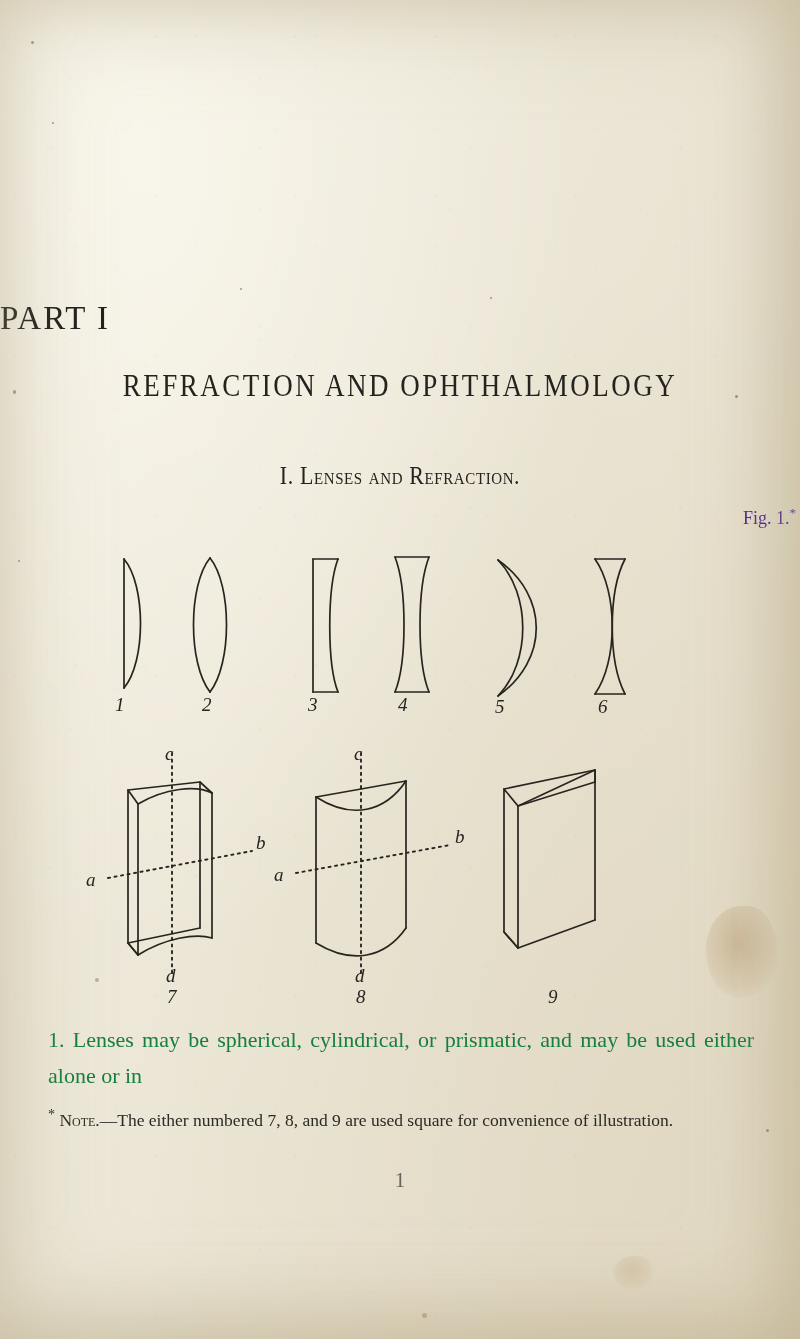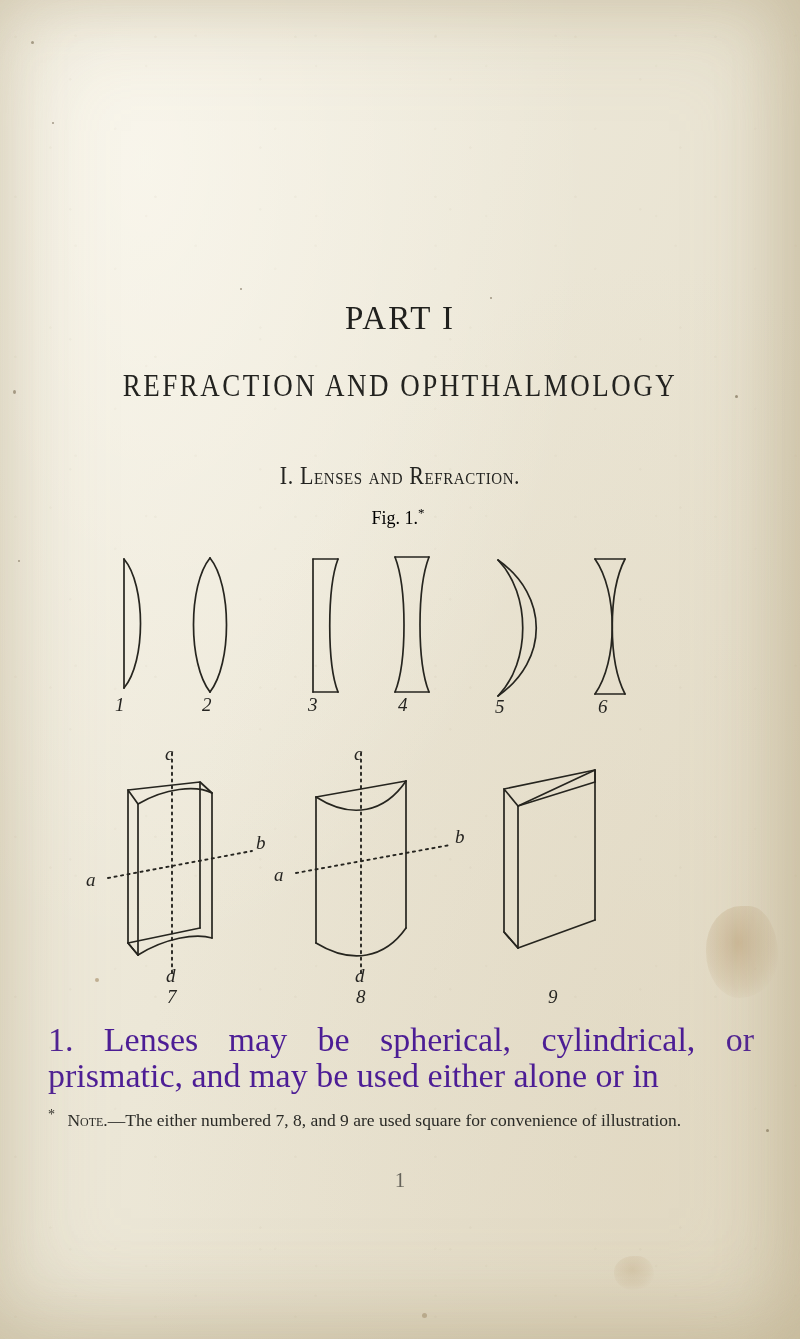--- a/index.html
+++ b/index.html
@@ -59,21 +59,20 @@
     border-radius: 50%;
   }
 
   
   .content { position: absolute; inset: 0; }
 
   .part-title {
     position: absolute;
     left: 0; right: 0;
     top: 300px;
-    text-align: center;
     font-size: 33px;
     letter-spacing: 2px;
     font-family: "Liberation Serif", "DejaVu Serif", serif;
     color: #20201d;
   }
   .chapter-title {
     position: absolute;
     left: 0; right: 0;
     top: 368px;
     text-align: center;
@@ -92,49 +91,49 @@
     letter-spacing: .6px;
     color: #232320;
     font-variant: small-caps;
     transform: scaleY(1.1);
     transform-origin: center top;
   }
   .fig-caption {
     position: absolute;
     left: 0; right: 4px;
     top: 505px;
-    text-align: center;
+    text-align: right;
     font-size: 18px;
-    color: #000000;
+    color: #4c1d95;
   }
   .fig-caption sup { font-size: 13px; }
 
   .body-text {
     position: absolute;
     left: 48px;
     width: 706px;
     top: 1022px;
-    font-size: 34px;
+    font-size: 22px;
     line-height: 36px;
     text-align: justify;
-    color: #4c1d95;
+    color: #15803d;
   }
 
   .footnote {
     position: absolute;
     left: 48px;
     width: 700px;
     top: 1102px;
     font-size: 17.5px;
     line-height: 26px;
     text-align: justify;
     color: #2a2a26;
   }
   .footnote .fn-mark { font-size: 14px; vertical-align: super; }
-  .footnote .sc { font-variant: small-caps; margin-left: 8px; }
+  .footnote .sc { font-variant: small-caps; }
   .footnote .numitalic { }
 
   .page-number {
     position: absolute;
     left: 0; right: 0;
     top: 1168px;
     text-align: center;
     font-size: 21px;
     color: #353430;
     opacity: .72;

